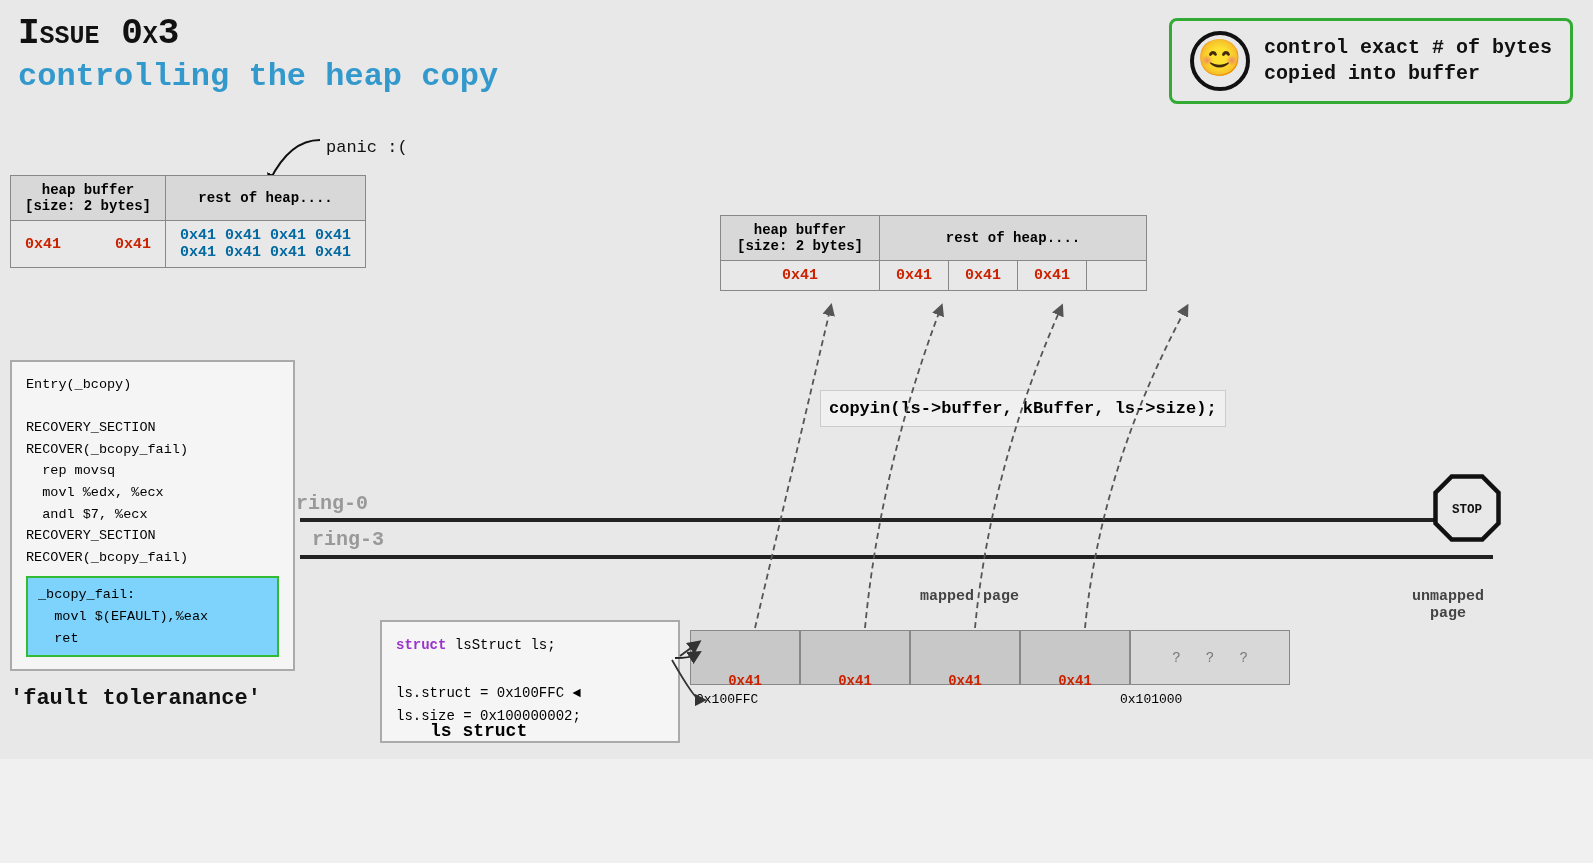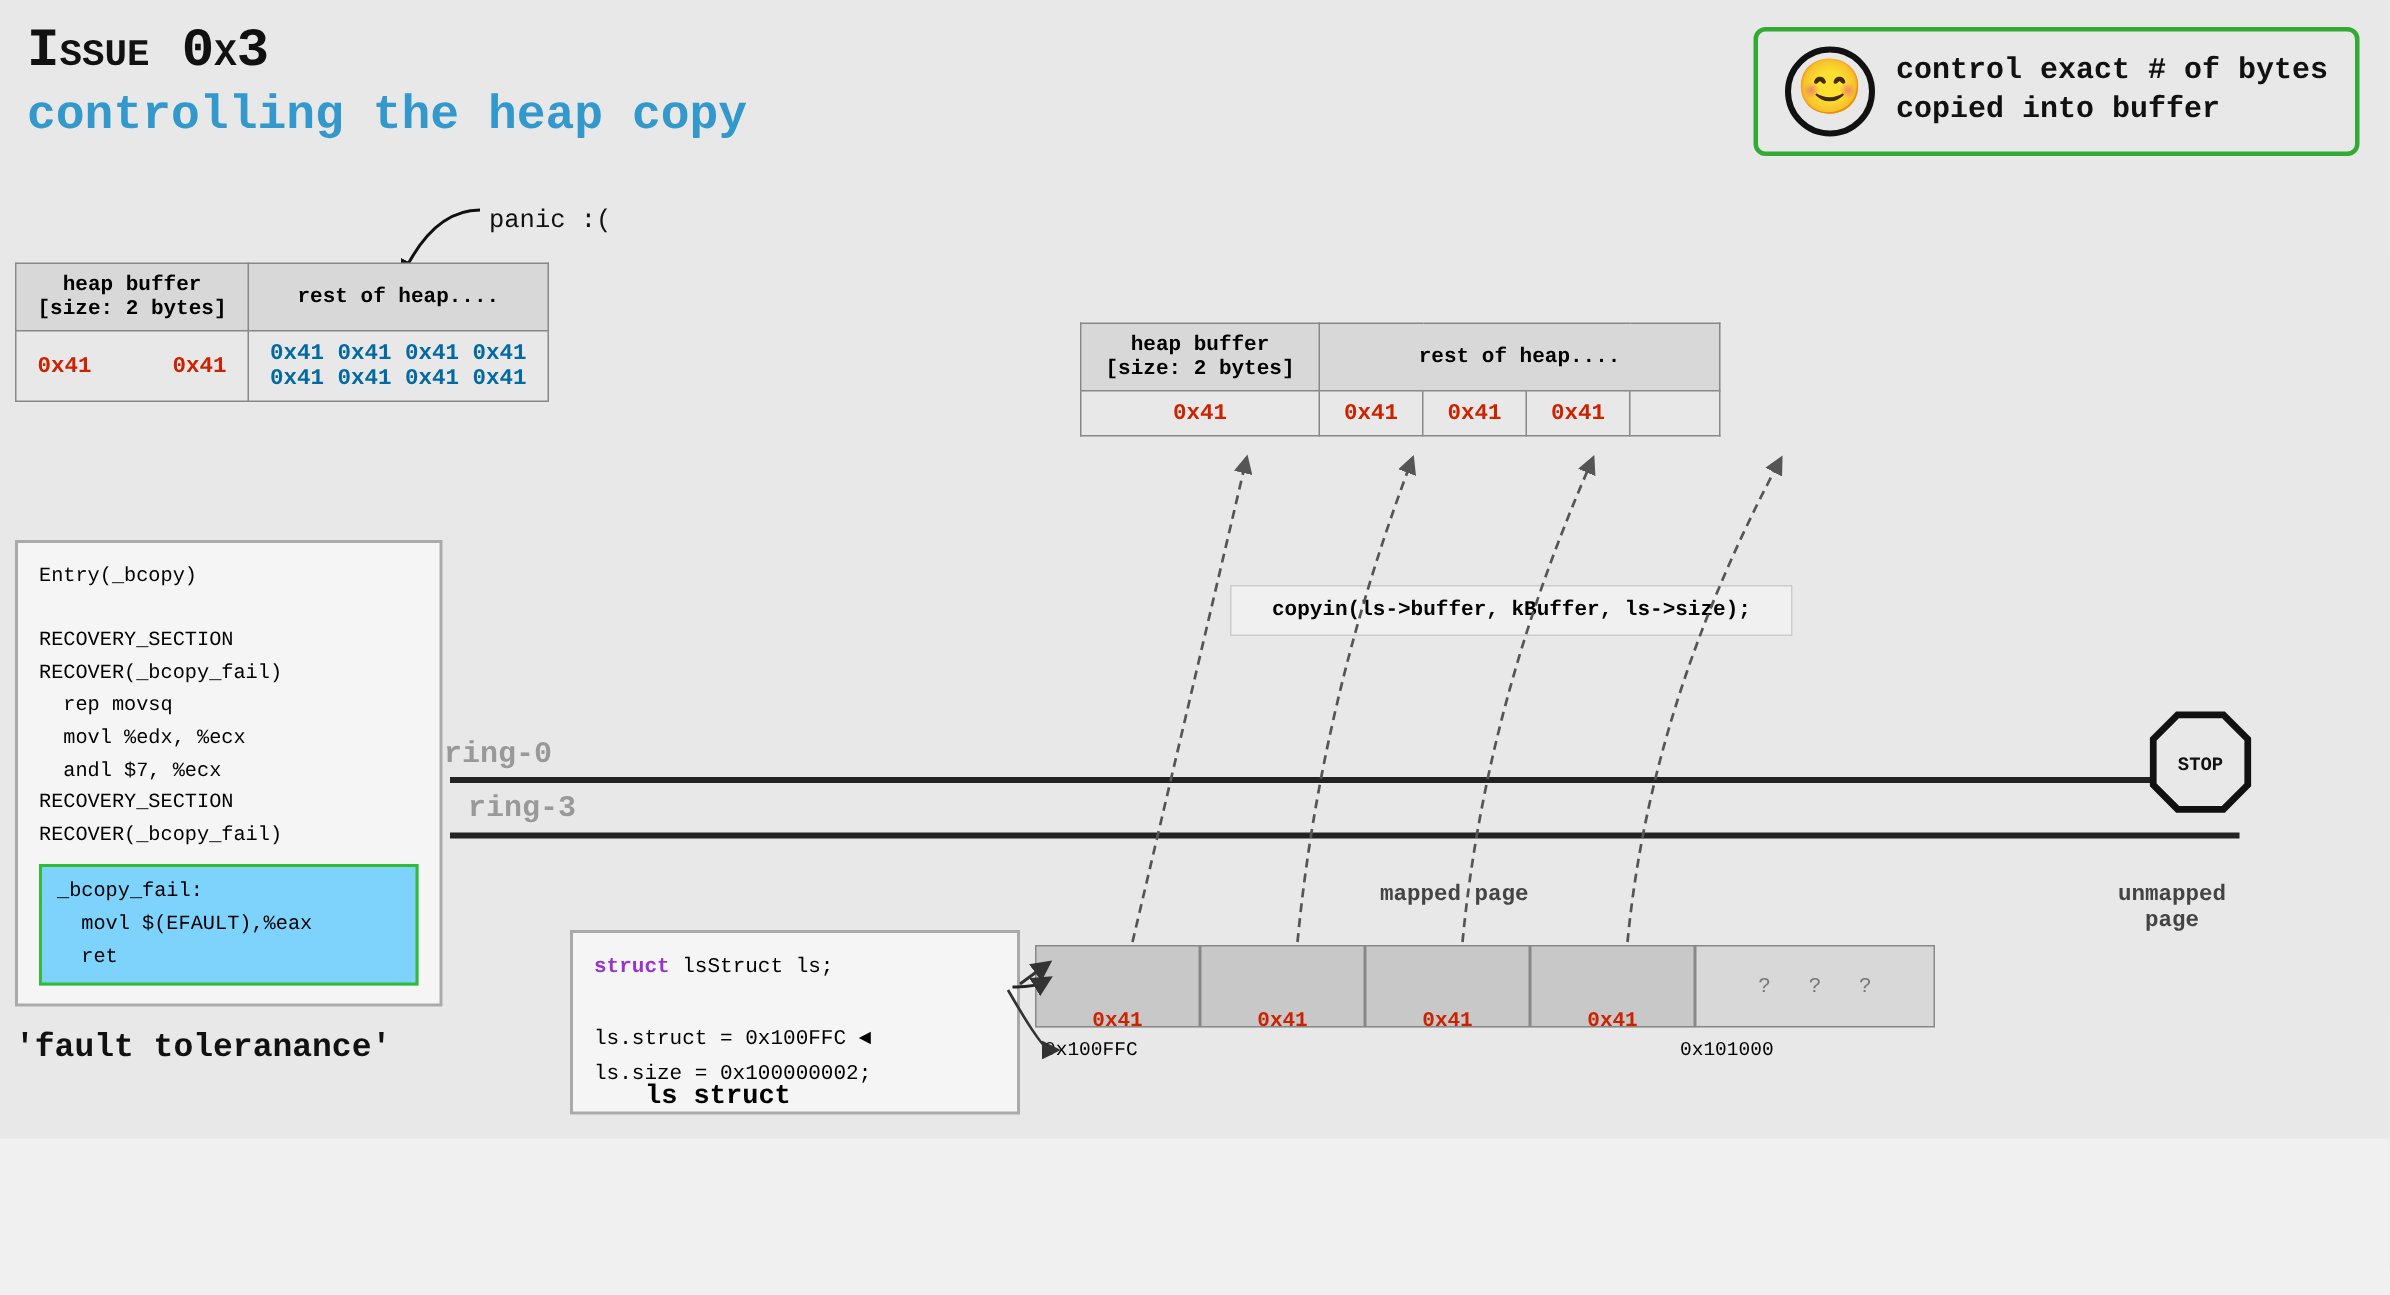--- a/index.html
+++ b/index.html
@@ -173,25 +173,25 @@
       font-family: 'Courier New', monospace;
       color: #111;
       font-weight: bold;
     }
 
     
     .copyin-label {
       position: absolute;
       top: 390px;
       left: 820px;
-      font-size: 14px;
+      font-size: 17px;
       font-family: 'Courier New', monospace;
       font-weight: bold;
       background: #f0f0f0;
-      padding: 8px 27px;
+      padding: 8px 8px;
       border: 1px solid #ccc;
     }
 
     
     .ring-0-label {
       position: absolute;
       top: 492px;
       left: 296px;
       font-size: 20px;
       font-family: 'Courier New', monospace;

